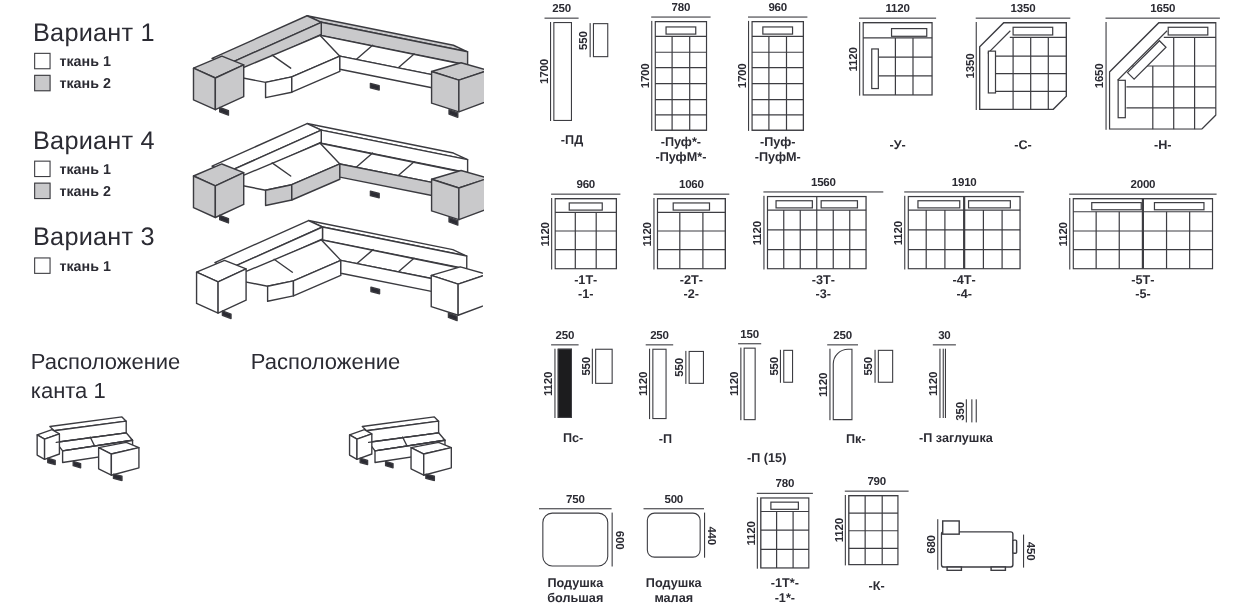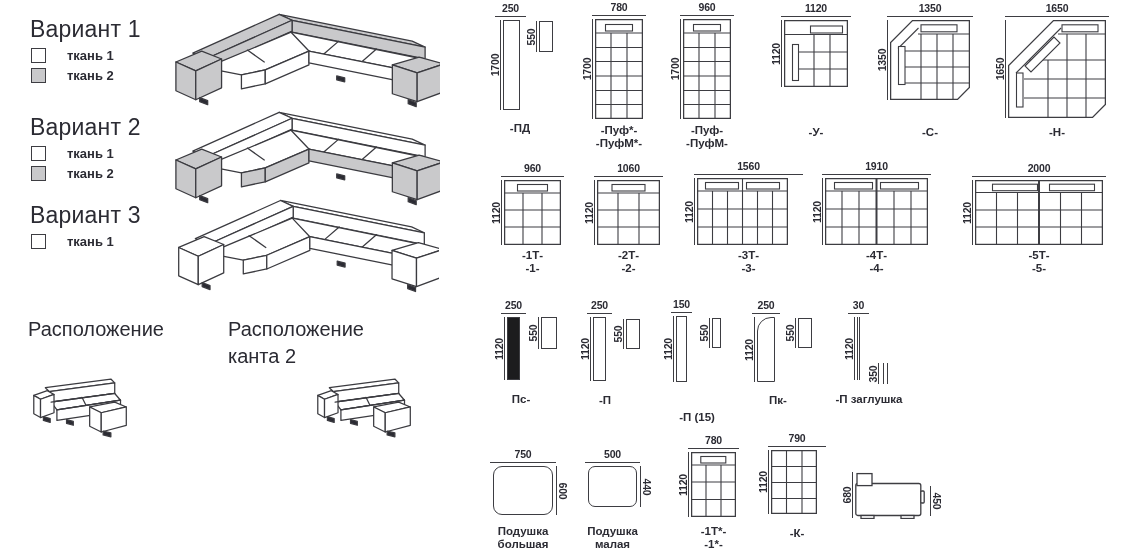--- a/index.html
+++ b/index.html
@@ -1,21 +1,21 @@
 <!DOCTYPE html>
 <html><head>
 <meta charset="utf-8">
 <style>
   html,body{margin:0;padding:0;background:#fff}
   .canvas{position:relative;width:1125px;height:552px;background:#fff;overflow:hidden;
           font-family:"Liberation Sans",sans-serif;color:#2b2b33}
   
   .vtitle{position:absolute;font-size:23px;font-weight:500;letter-spacing:.2px;white-space:nowrap}
   .ktitle{position:absolute;font-size:20px;font-weight:500;line-height:27px;white-space:nowrap}
-  .legend-item{position:absolute;display:flex;align-items:flex-end;gap:21px;font-size:13px;font-weight:600}
+  .legend-item{position:absolute;display:flex;align-items:flex-end;gap:8px;font-size:13px;font-weight:600}
   .sw{width:13px;height:13px;border:1.4px solid #3d3d42;background:#fff;flex:0 0 auto}
   .sw.f2{background:#c9c9cb}
   
   .mod{position:absolute}
   .dimt{position:absolute;bottom:100%;left:-3px;right:-3px;margin-bottom:3px;text-align:center;
         font-size:10.5px;font-weight:700;line-height:11px;letter-spacing:-.2px}
   .dimt i{display:block;height:1px;background:#3d3d42;margin-top:2px}
   .dimv{position:absolute;top:0;width:13px;font-size:10.5px;font-weight:700;letter-spacing:-.2px}
   .dimv.l{right:100%;margin-right:2px}
   .dimv.r{left:100%;margin-left:3px}
@@ -101,21 +101,21 @@
       <span>ткань 1</span>
     </div>
     <div class="legend-item" style="left:31px;top:68px">
       <span class="sw f2"></span>
       <span>ткань 2</span>
     </div>
     <svg class="sofa" style="left:162px;top:10px;--fr:#c9c9cb;--fa:#c9c9cb" width="278" height="100" viewBox="0 0 280 100">
         <use href="#csofa"></use>
       </svg>
 
-    <div class="vtitle" style="left:30px;top:114px">Вариант 2</div>
+    <div class="vtitle" style="left:30px;top:114px">Вариант 4</div>
     <div class="legend-item" style="left:31px;top:146px">
       <span class="sw"></span>
       <span>ткань 1</span>
     </div>
     <div class="legend-item" style="left:31px;top:166px">
       <span class="sw f2"></span>
       <span>ткань 2</span>
     </div>
     <svg class="sofa" style="left:162px;top:108px;--fa:#c9c9cb;--fs:#c9c9cb" width="278" height="100" viewBox="0 0 280 100">
         <use href="#csofa"></use>
@@ -128,28 +128,28 @@
     </div>
     <svg class="sofa" style="left:165px;top:196px" width="274" height="99" viewBox="0 0 280 100">
         <use href="#csofa"></use>
       </svg>
   </div>
 
   
   <div>
     <div class="ktitle" style="left:28px;top:316px">
       <div>Расположение</div>
+      <div>канта 1</div>
     </div>
     <svg class="sofa" style="left:28px;top:374px;--a1:#2b2b33" width="106" height="64" viewBox="0 0 110 66">
         <use href="#ssofa"></use>
       </svg>
 
     <div class="ktitle" style="left:228px;top:316px">
       <div>Расположение</div>
-      <div>канта 2</div>
     </div>
     <svg class="sofa" style="left:312px;top:374px;--a2:#2b2b33" width="106" height="64" viewBox="0 0 110 66">
         <use href="#ssofa"></use>
       </svg>
   </div>
 
   
   <div>
 
     <div class="mod" style="left:503px;top:20px;width:17px;height:90px">

